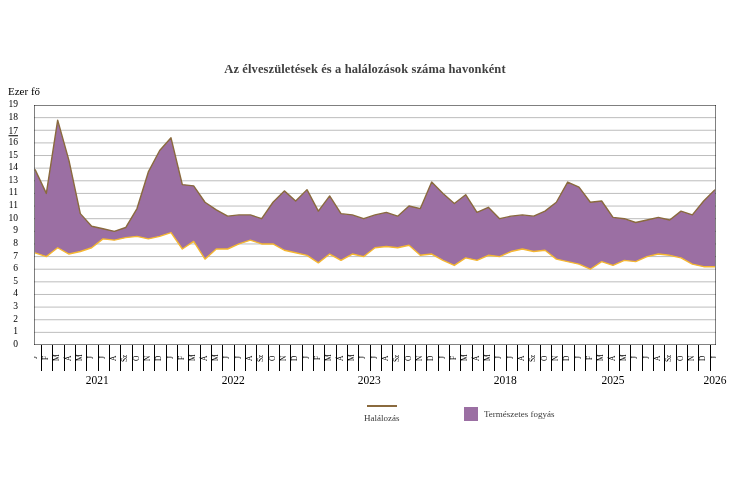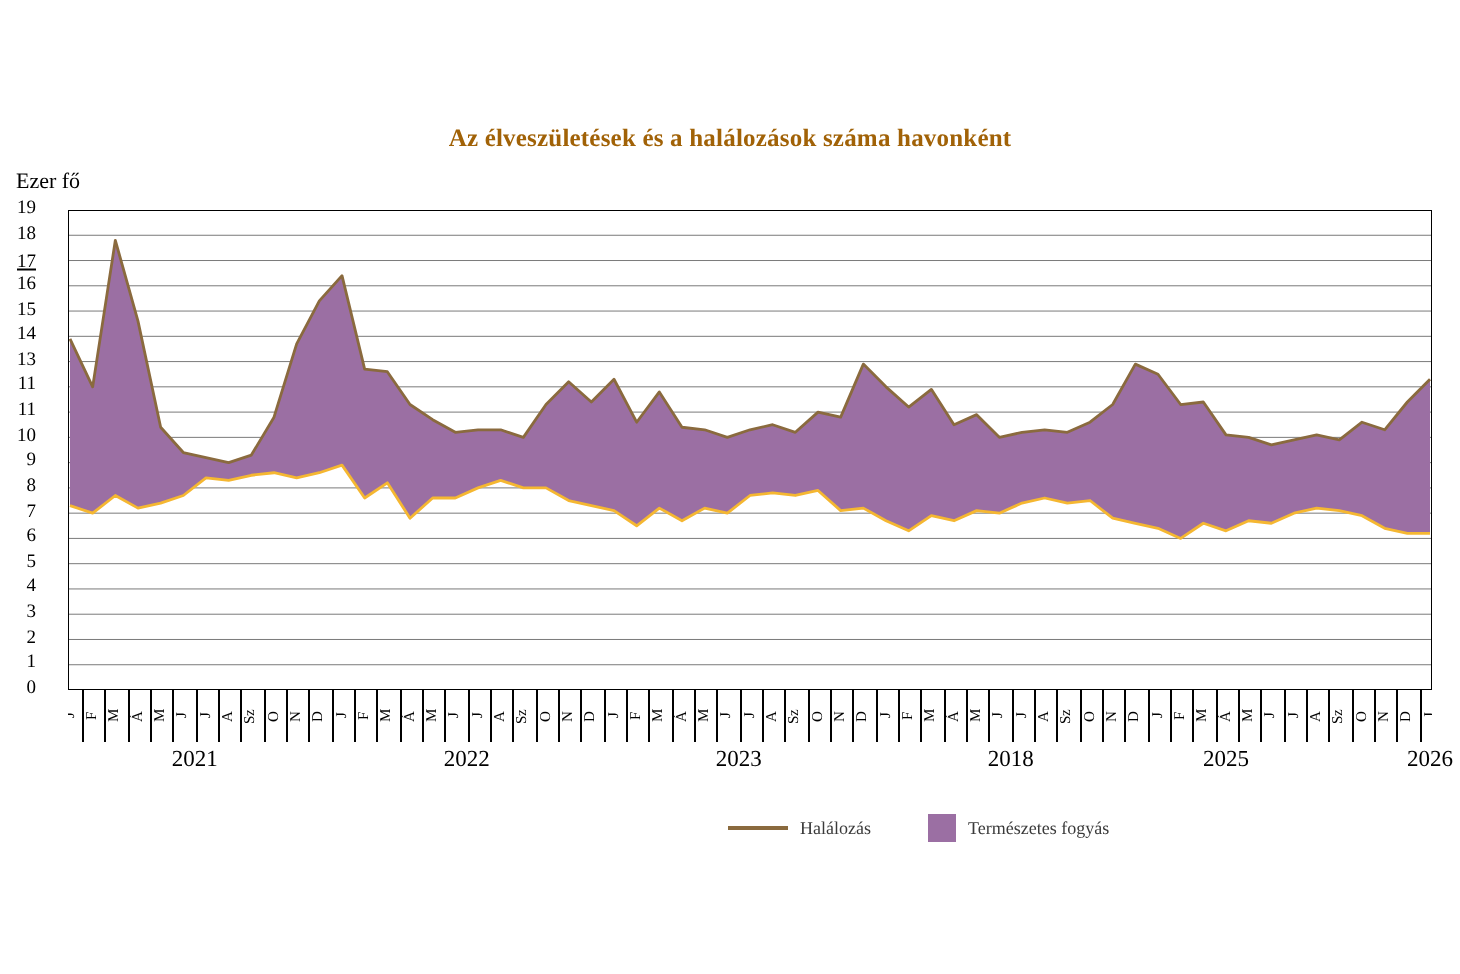--- a/index.html
+++ b/index.html
@@ -22,21 +22,21 @@
   }
   .chart-title {
     position: absolute;
     left: 0;
     top: 62px;
     width: 730px;
     text-align: center;
     font-family: "Liberation Serif", serif;
     font-size: 12.5px;
     font-weight: bold;
-    color: #a16207;
+    color: #404040;
     letter-spacing: 0.1px;
   }
   .y-axis-label {
     position: absolute;
     left: 8px;
     top: 85px;
     font-family: "Liberation Serif", serif;
     font-size: 11px;
     color: #000000;
   }
@@ -320,21 +320,21 @@
   <div class="year-band" id="year-band">
       <div class="yr" style="left: 63.3333px;">2021</div>
       <div class="yr" style="left: 199.333px;">2022</div>
       <div class="yr" style="left: 335.333px;">2023</div>
       <div class="yr" style="left: 471.333px;">2018</div>
       <div class="yr" style="left: 579px;">2025</div>
       <div class="yr" style="left: 681px;">2026</div>
     </div>
 
   <div class="legend" id="legend">
-      <div class="legend-item" style="left: 330px;">
+      <div class="legend-item" style="left: 330px; flex-direction: column;">
         <span class="legend-line" style="border-top-color: rgb(138, 106, 62);"></span>
         <span>Halálozás</span>
       </div>
       <div class="legend-item" style="left: 430px;">
         <span class="legend-swatch" style="background: rgb(155, 111, 163);"></span>
         <span>Természetes fogyás</span>
       </div>
     </div>
 
 </div>

